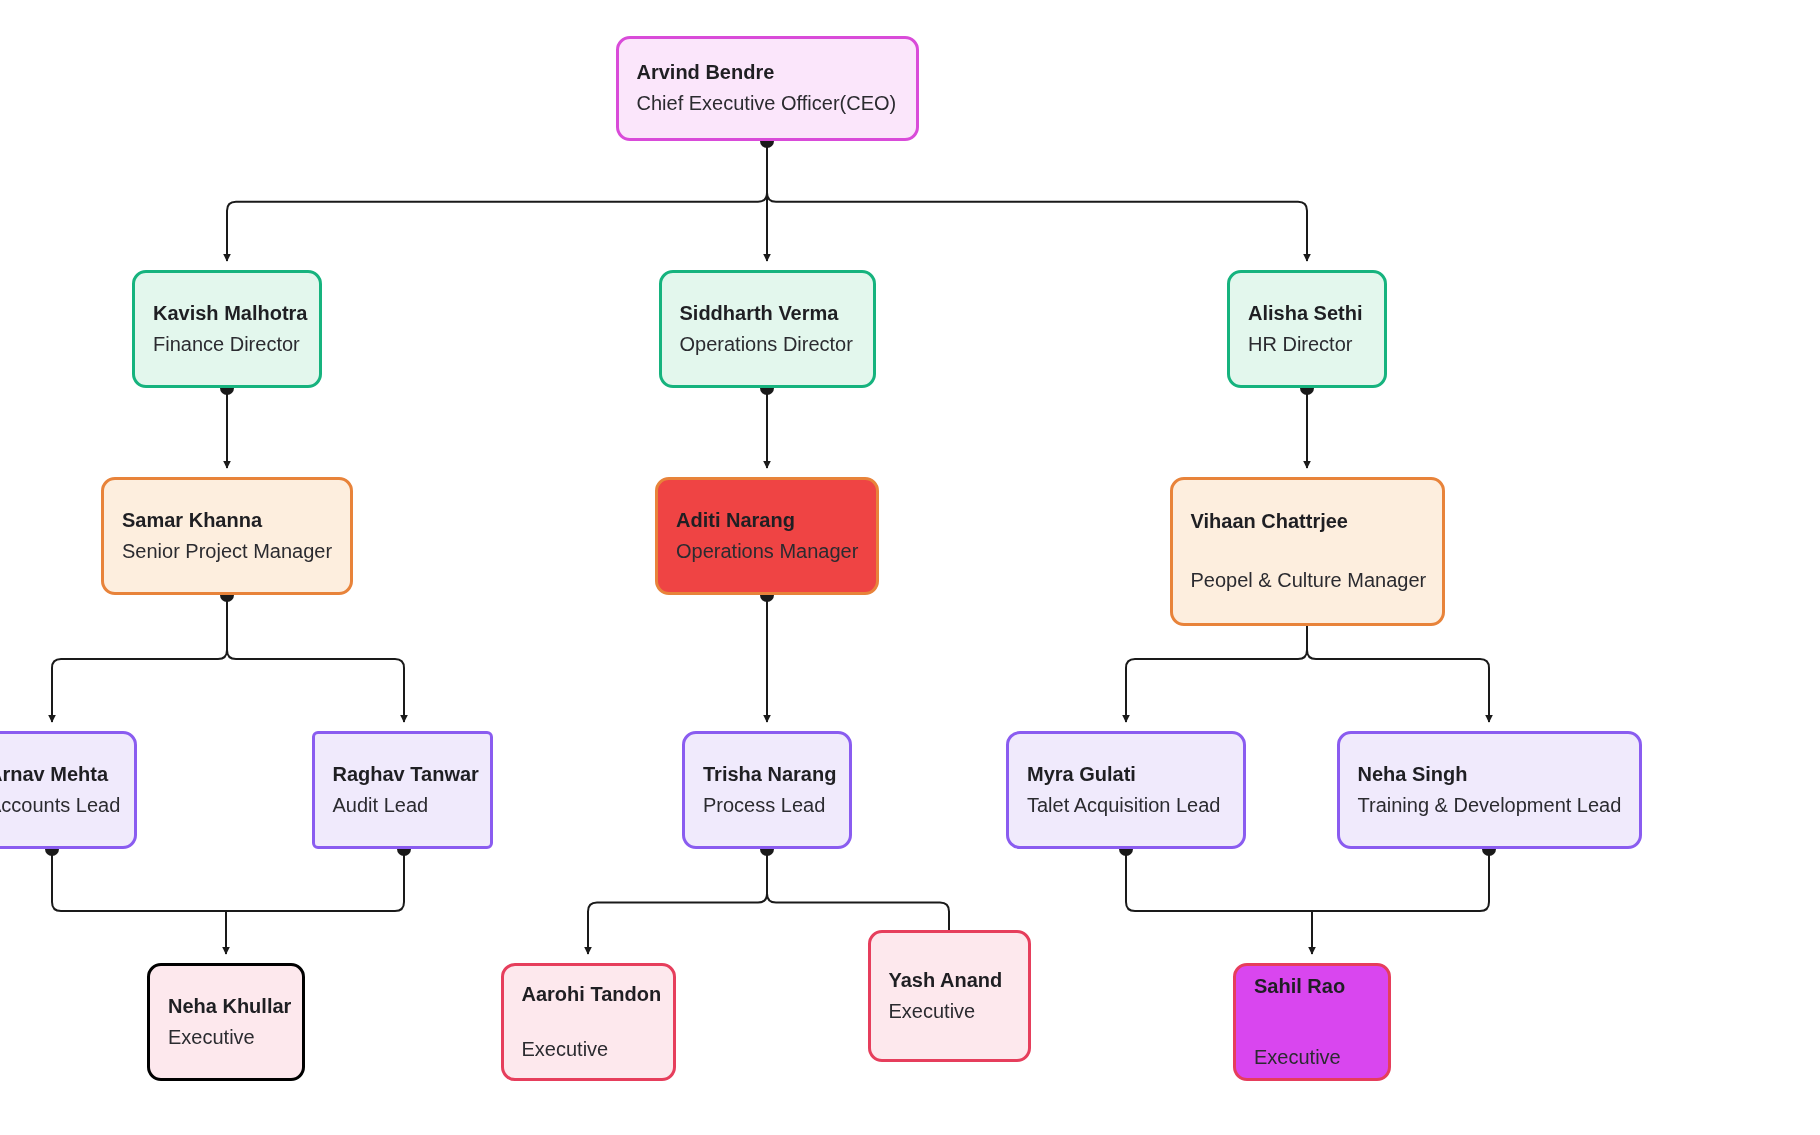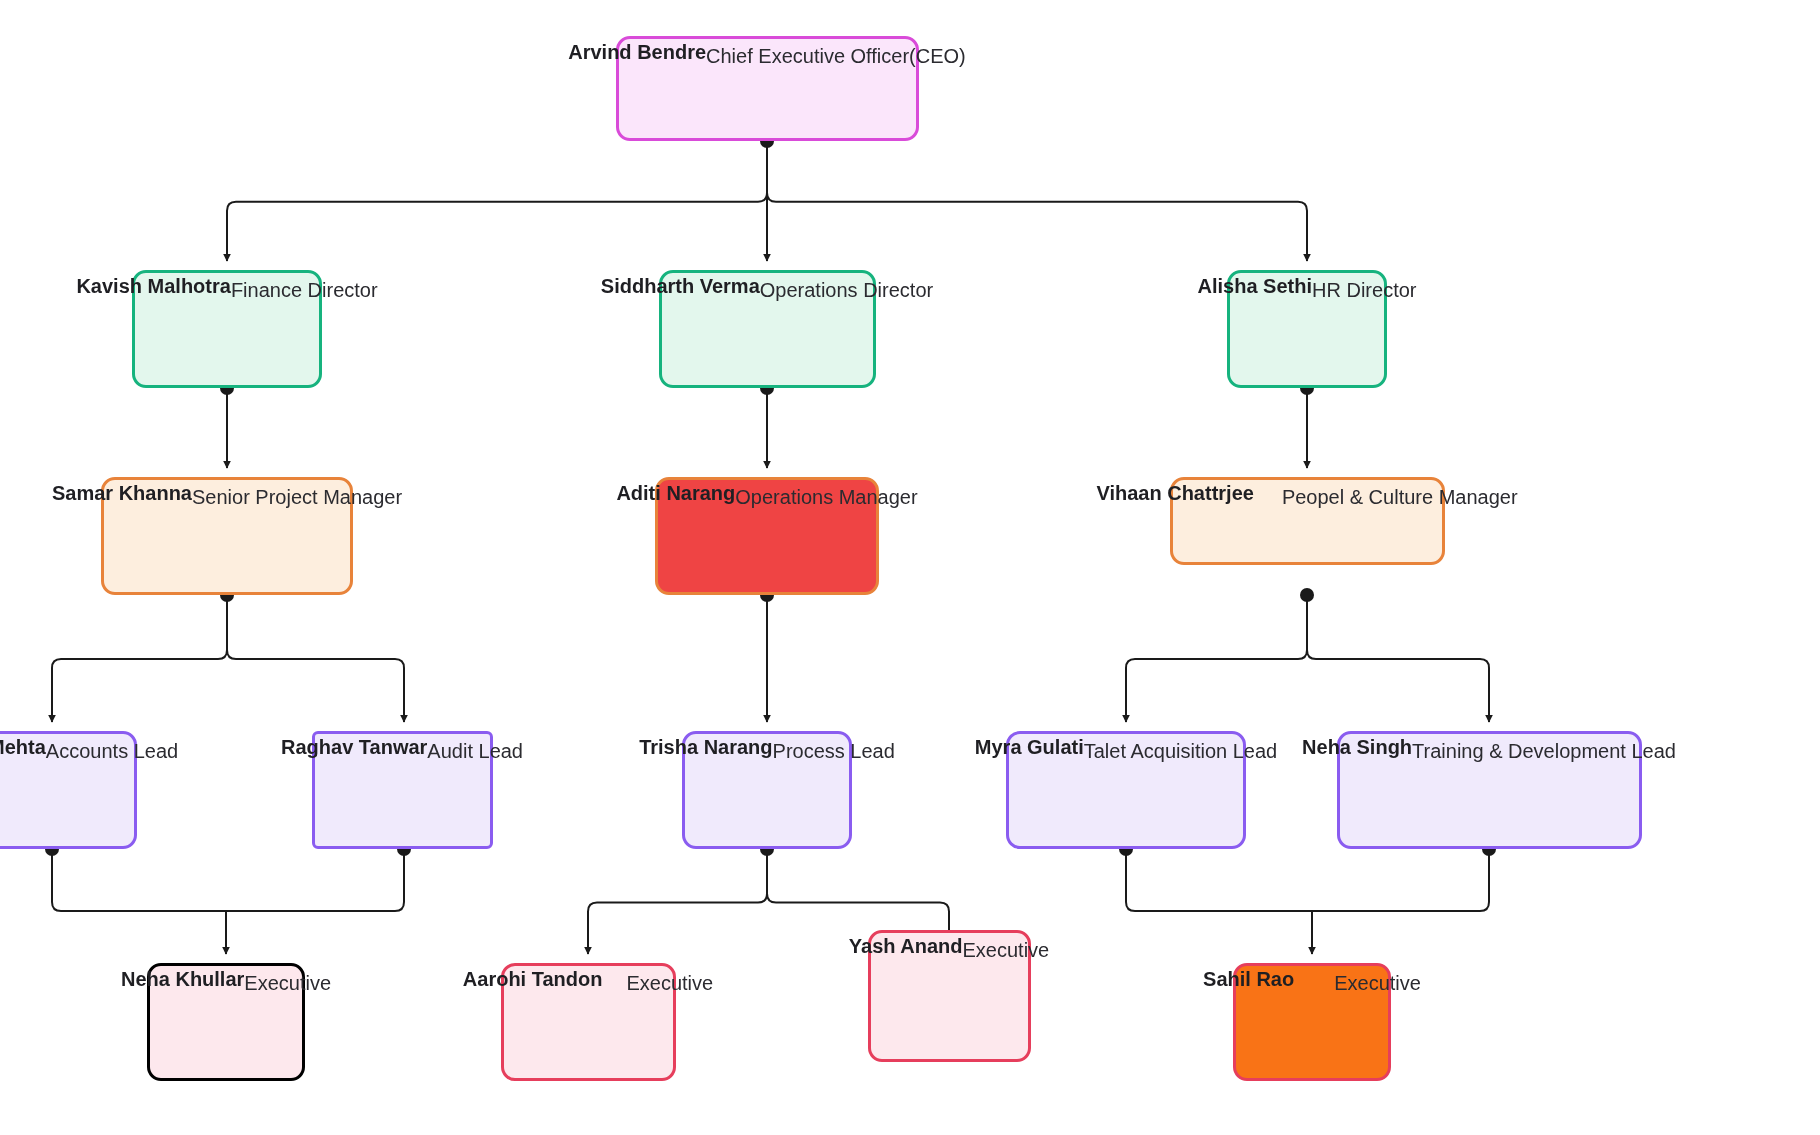--- a/index.html
+++ b/index.html
@@ -30,21 +30,21 @@
     width: 1820px;
     height: 1135px;
   }
   .node {
     position: absolute;
     box-sizing: border-box;
     border-width: 3px;
     border-style: solid;
     border-radius: 14px;
     display: flex;
-    flex-direction: row;
+    flex-direction: column;
     justify-content: center;
     padding: 0 18px;
   }
   .node-name {
     font-size: 20px;
     font-weight: bold;
     color: #1f1f23;
     line-height: 1.35;
     white-space: nowrap;
   }
@@ -122,21 +122,21 @@
         <div class="node-title">HR Director</div>
       </div>
       <div class="node" style="left: 101px; top: 477px; width: 252px; height: 118px; background: rgb(253, 238, 222); border-color: rgb(232, 131, 58);">
         <div class="node-name">Samar Khanna</div>
         <div class="node-title">Senior Project Manager</div>
       </div>
       <div class="node" style="left: 655px; top: 477px; width: 224px; height: 118px; background: #ef4444; border-color: rgb(232, 131, 58);">
         <div class="node-name">Aditi Narang</div>
         <div class="node-title">Operations Manager</div>
       </div>
-      <div class="node" style="left: 1169.5px; top: 477px; width: 275px; height: 88px; background: rgb(253, 238, 222); border-color: rgb(232, 131, 58); gap: 28px;">
+      <div class="node" style="left: 1169.5px; top: 477px; width: 275px; height: 149px; background: rgb(253, 238, 222); border-color: rgb(232, 131, 58); gap: 28px;">
         <div class="node-name">Vihaan Chattrjee</div>
         <div class="node-title">Peopel &amp; Culture Manager</div>
       </div>
       <div class="node" style="left: -33px; top: 731px; width: 170px; height: 118px; background: rgb(240, 234, 252); border-color: rgb(138, 92, 240);">
         <div class="node-name">Arnav Mehta</div>
         <div class="node-title">Accounts Lead</div>
       </div>
       <div class="node" style="left: 311.5px; top: 731px; width: 181px; height: 118px; background: rgb(240, 234, 252); border-color: rgb(138, 92, 240); border-radius: 6px;">
         <div class="node-name">Raghav Tanwar</div>
         <div class="node-title">Audit Lead</div>
@@ -158,18 +158,18 @@
         <div class="node-title">Executive</div>
       </div>
       <div class="node" style="left: 500.5px; top: 963px; width: 175px; height: 118px; background: rgb(253, 232, 237); border-color: rgb(230, 62, 92); gap: 24px;">
         <div class="node-name">Aarohi Tandon</div>
         <div class="node-title">Executive</div>
       </div>
       <div class="node" style="left: 867.5px; top: 930px; width: 163px; height: 132px; background: rgb(253, 232, 237); border-color: rgb(230, 62, 92);">
         <div class="node-name">Yash Anand</div>
         <div class="node-title">Executive</div>
       </div>
-      <div class="node" style="left: 1233px; top: 963px; width: 158px; height: 118px; background: #f97316; border-color: rgb(230, 62, 92); gap: 40px;">
+      <div class="node" style="left: 1233px; top: 963px; width: 158px; height: 118px; background: #d946ef; border-color: rgb(230, 62, 92); gap: 40px;">
         <div class="node-name">Sahil Rao</div>
         <div class="node-title">Executive</div>
       </div>
     </div>
 </div>
 
 </body></html>

